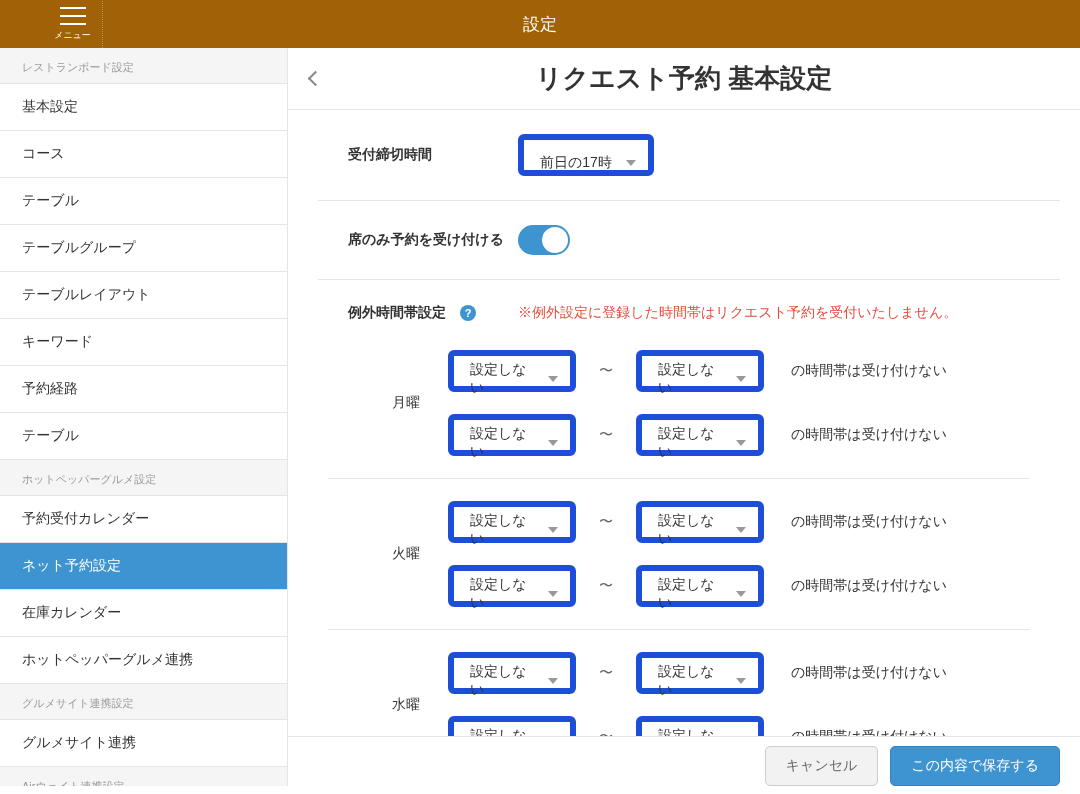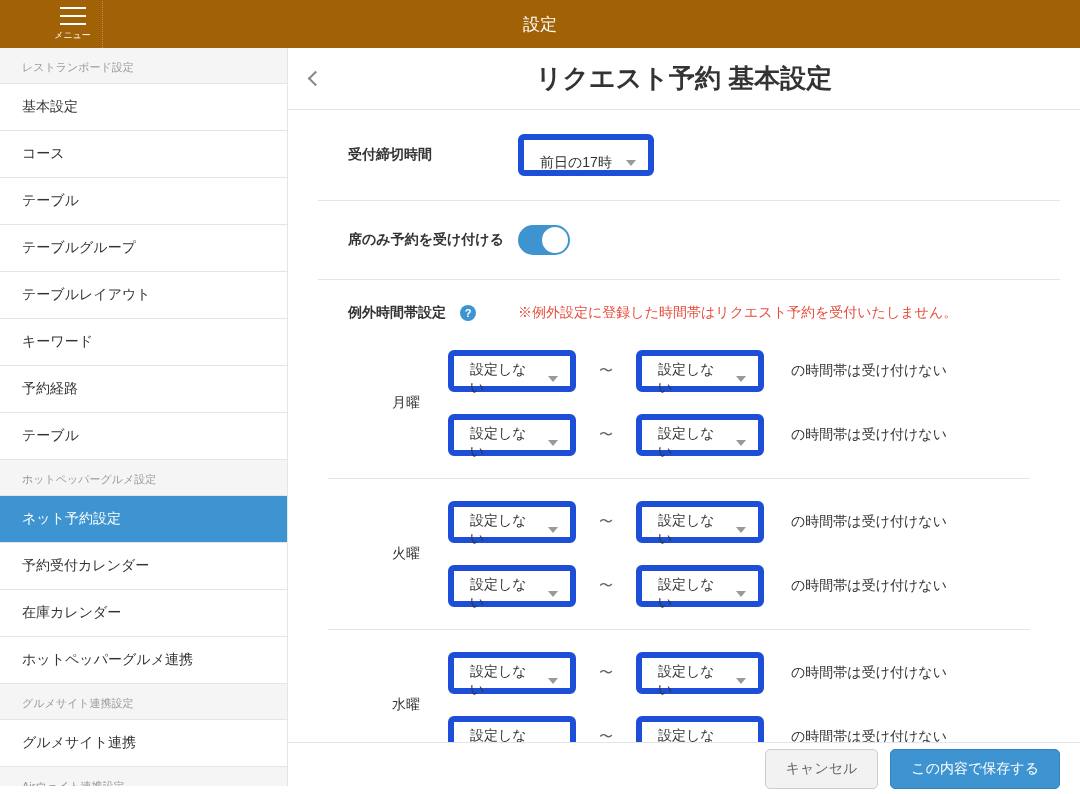--- a/index.html
+++ b/index.html
@@ -204,21 +204,21 @@
     .time-row { display:flex; align-items:center; gap:23px; }
     .time-select { width: 128px; justify-content: space-between; }
     .tilde { color:#666; }
     .suffix-text { font-size: 14px; margin-left: 4px;}
 
     .footer {
       position: absolute;
       left: 288px;
       right: 0;
       bottom: 0;
-      height: 52px;
+      height: 58px;
       background: #fff;
       border-top: 1px solid #e5e5e5;
       display: flex;
       align-items: center;
       justify-content: flex-end;
       padding: 4px 20px;
       gap: 12px;
     }
     .btn {
       height: 40px;
@@ -259,22 +259,22 @@
       <div class="section-header">レストランボード設定</div>
       <div class="sidebar-item">基本設定</div>
       <div class="sidebar-item">コース</div>
       <div class="sidebar-item">テーブル</div>
       <div class="sidebar-item">テーブルグループ</div>
       <div class="sidebar-item">テーブルレイアウト</div>
       <div class="sidebar-item">キーワード</div>
       <div class="sidebar-item">予約経路</div>
       <div class="sidebar-item">テーブル</div>
       <div class="section-header">ホットペッパーグルメ設定</div>
+      <div class="sidebar-item">予約受付カレンダー</div>
       <div class="sidebar-item active">ネット予約設定</div>
-      <div class="sidebar-item">予約受付カレンダー</div>
       <div class="sidebar-item">在庫カレンダー</div>
       <div class="sidebar-item">ホットペッパーグルメ連携</div>
       <div class="section-header">グルメサイト連携設定</div>
       <div class="sidebar-item">グルメサイト連携</div>
       <div class="section-header">Airウェイト連携設定</div>
     </div>
 
   <div class="content">
     <div class="content-header">
       <div class="back-btn">

